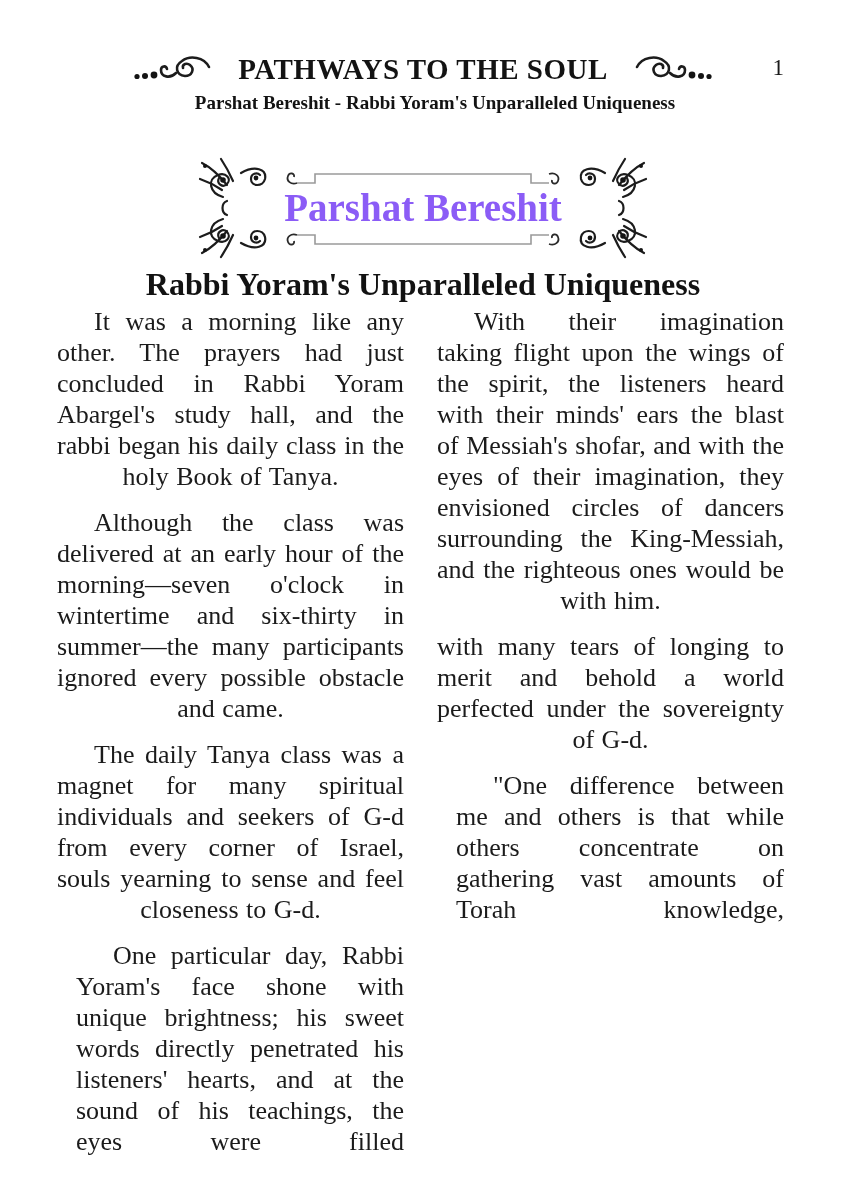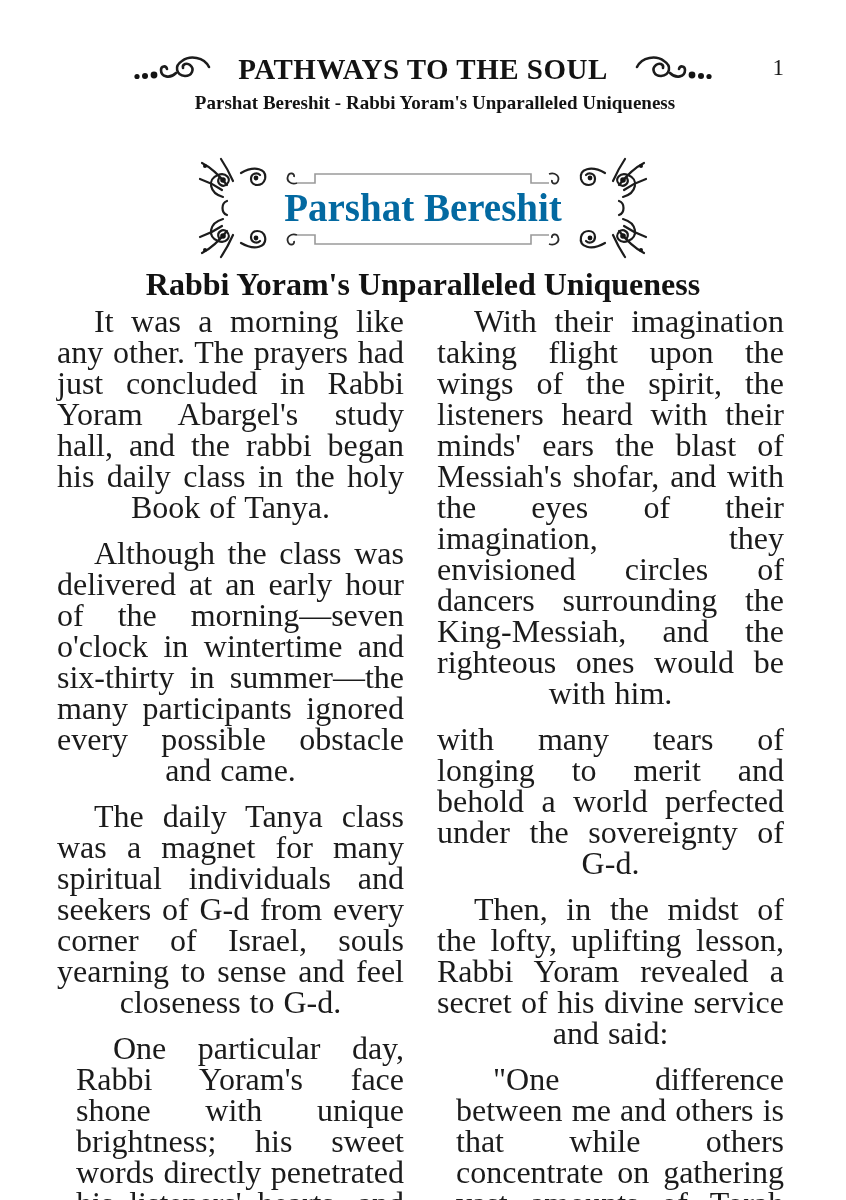--- a/index.html
+++ b/index.html
@@ -36,39 +36,39 @@
   }
 
   
   .title-frame {
     position: absolute; top: 157px; left: 197px; width: 452px; height: 102px;
   }
   .frame-art { position: absolute; left: 0; top: 0; width: 452px; height: 102px; }
   .frame-title {
     position: absolute; inset: 0;
     display: flex; align-items: center; justify-content: center;
-    font-size: 39px; font-weight: bold; color: #0369a1;
+    font-size: 39px; font-weight: bold; color: #8b5cf6;
     padding-bottom: 2px;
   }
 
   
   .section-heading {
     position: absolute; top: 266px; left: 0; width: 100%;
     text-align: center; font-size: 32px; font-weight: bold; color: #121212;
   }
 
   
   .body-columns {
     position: absolute; top: 306px; left: 57px; width: 727px;
     display: flex; gap: 33px;
   }
   .column { width: 347px; }
   .para {
     margin: 0 0 15px 0;
-    font-size: 32px; line-height: 31px;
+    font-size: 26px; line-height: 31px;
     text-align: justify; text-align-last: center;
     text-indent: 37px; word-spacing: 1px;
     color: #1b1b1b;
   }
   .para.cont-prev { text-indent: 0; }
   .para.cont-next { text-align-last: justify; margin-left: 19px; }
 </style>
 </head>
 <body>
 
@@ -171,18 +171,17 @@
   <div class="body-columns">
     <div class="column">
       <p class="para">It was a morning like any other. The prayers had just concluded in Rabbi Yoram Abargel's study hall, and the rabbi began his daily class in the holy Book of Tanya.</p>
       <p class="para">Although the class was delivered at an early hour of the morning—seven o'clock in wintertime and six-thirty in summer—the many participants ignored every possible obstacle and came.</p>
       <p class="para">The daily Tanya class was a magnet for many spiritual individuals and seekers of G-d from every corner of Israel, souls yearning to sense and feel closeness to G-d.</p>
       <p class="para cont-next">One particular day, Rabbi Yoram's face shone with unique brightness; his sweet words directly penetrated his listeners' hearts, and at the sound of his teachings, the eyes were filled</p>
     </div>
     <div class="column">
       <p class="para">With their imagination taking flight upon the wings of the spirit, the listeners heard with their minds' ears the blast of Messiah's shofar, and with the eyes of their imagination, they envisioned circles of dancers surrounding the King-Messiah, and the righteous ones would be with him.</p>
       <p class="para cont-prev">with many tears of longing to merit and behold a world perfected under the sovereignty of G-d.</p>
-      <p class="para">Then, in the midst of the lofty, uplifting lesson, Rabbi Yoram revealed a secret of his divine service and said:</p>
       <p class="para cont-next">"One difference between me and others is that while others concentrate on gathering vast amounts of Torah knowledge,</p>
     </div>
   </div>
 
 </div>
 
 </body></html>

